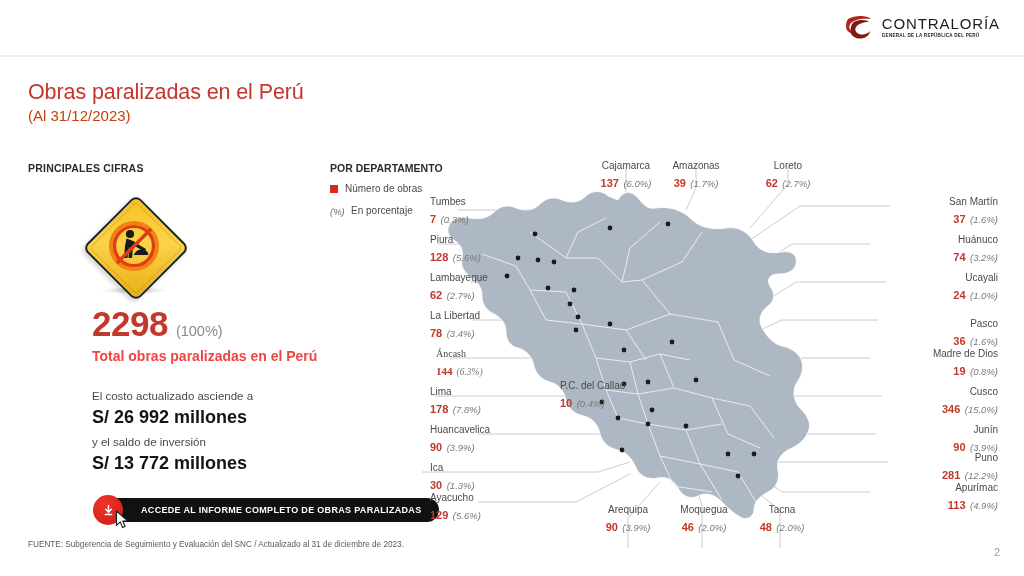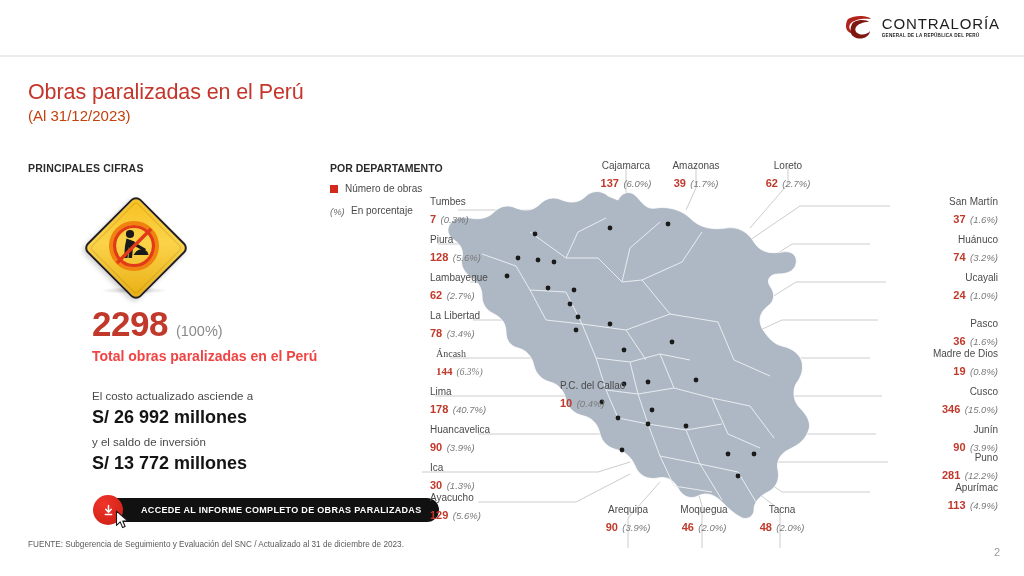--- a/index.html
+++ b/index.html
@@ -375,21 +375,21 @@
            <span class="lbl-pct">(3.4%)</span></div>
     </div>
     <div class="lbl" style="left:106px;top:186px;font-family:Liberation Serif, serif;">
       <div class="lbl-name">Áncash</div>
       <div><span class="lbl-val">144</span>
            <span class="lbl-pct">(6.3%)</span></div>
     </div>
     <div class="lbl" style="left:100px;top:224px;">
       <div class="lbl-name">Lima</div>
       <div><span class="lbl-val">178</span>
-           <span class="lbl-pct">(40.7%)</span></div>
+           <span class="lbl-pct">(7.8%)</span></div>
     </div>
     <div class="lbl" style="left:100px;top:262px;">
       <div class="lbl-name">Huancavelica</div>
       <div><span class="lbl-val">90</span>
            <span class="lbl-pct">(3.9%)</span></div>
     </div>
     <div class="lbl" style="left:100px;top:300px;">
       <div class="lbl-name">Ica</div>
       <div><span class="lbl-val">30</span>
            <span class="lbl-pct">(1.3%)</span></div>

